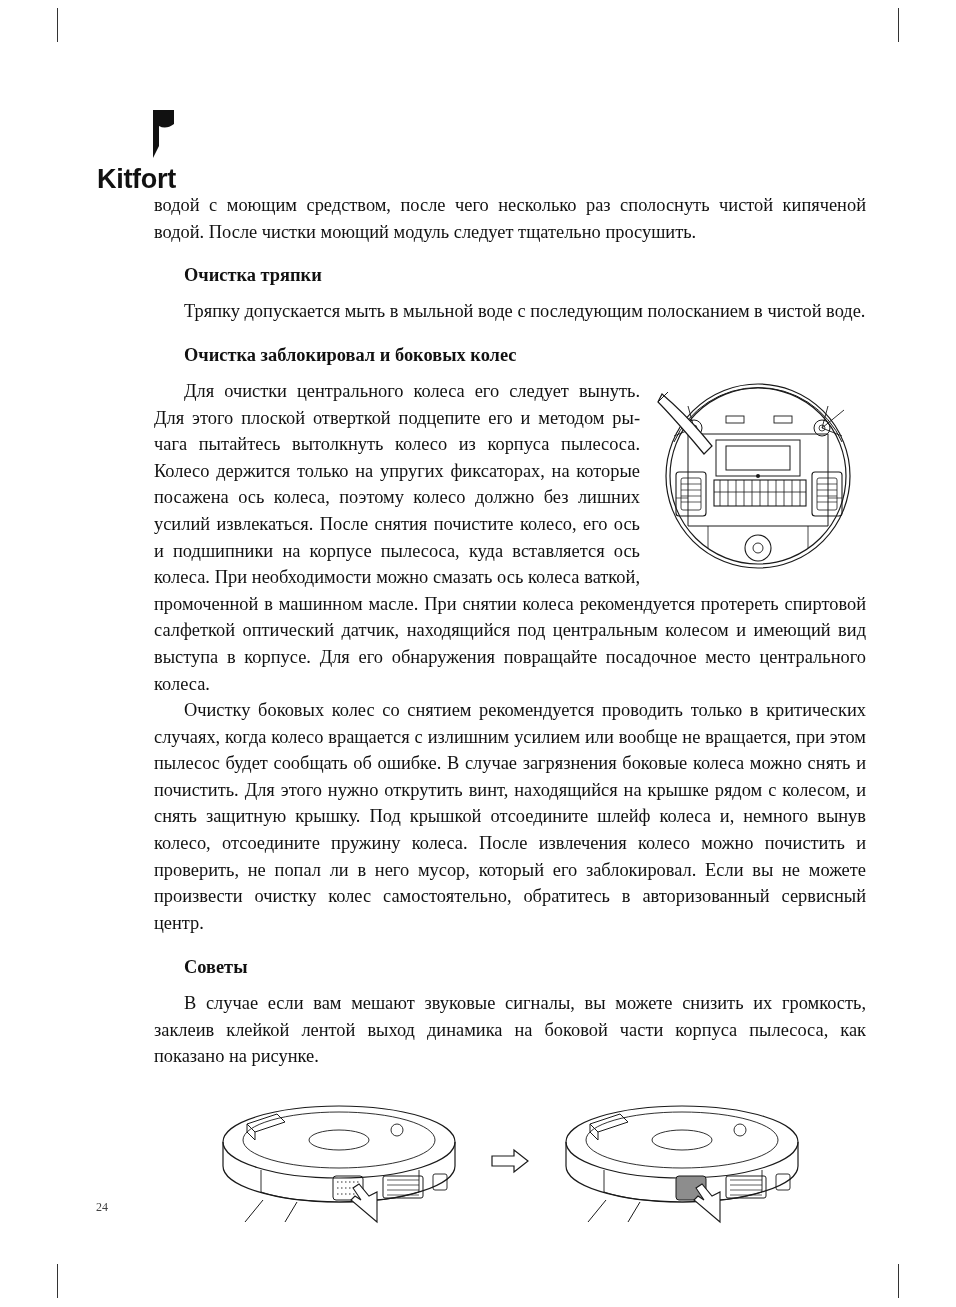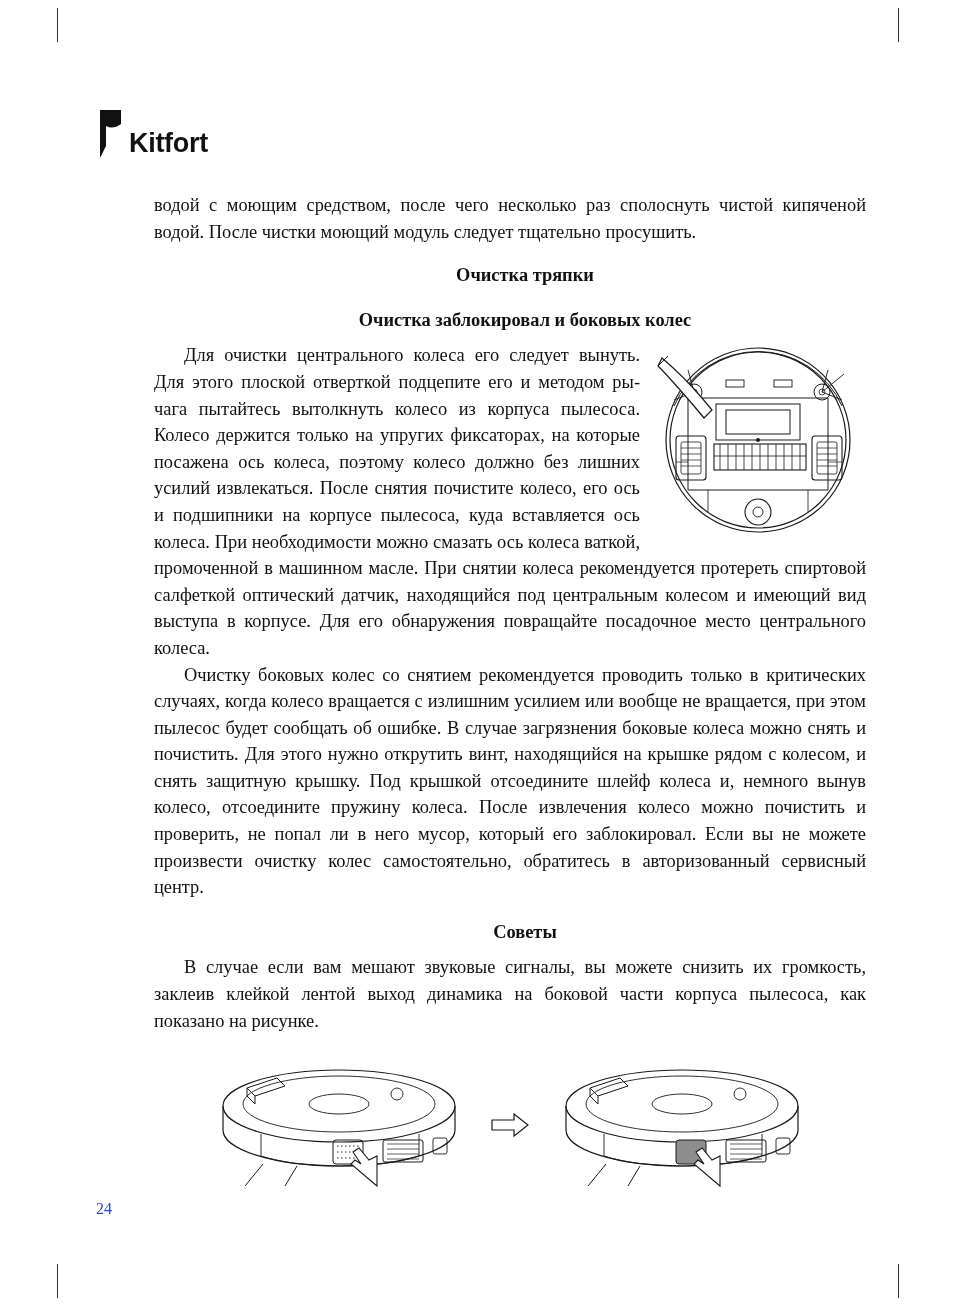--- a/index.html
+++ b/index.html
@@ -29,20 +29,21 @@
   .crop-bl-v { left: 57px;  top: 1264px; }
   .crop-br-v { left: 898px; top: 1264px; }
 
   .logo {
     position: absolute;
     left: 97px;
     top: 108px;
     display: flex;
     align-items: flex-end;
     gap: 6px;
+    flex-direction: column;
   }
   .logo-mark {
     width: 26px;
     height: 52px;
     position: relative;
   }
   .logo-mark svg { display: block; }
   .logo-text {
     font-family: "Liberation Sans", sans-serif;
     font-weight: bold;
@@ -69,21 +70,20 @@
     text-justify: inter-word;
     hyphens: manual;
   }
   p.indent { text-indent: 30px; }
 
   h3 {
     margin: 17px 0 9px 30px;
     font-size: 18.4px;
     line-height: 26.6px;
     font-weight: bold;
-    text-align: center;
   }
   h3.tight { margin-top: 18px; }
 
   
   .float-img {
     float: right;
     width: 212px;
     height: 200px;
     margin: 2px 0 6px 14px;
     shape-margin: 4px;
@@ -97,23 +97,23 @@
     display: flex;
     align-items: center;
     justify-content: center;
     gap: 14px;
   }
 
   .page-number {
     position: absolute;
     left: 96px;
     top: 1200px;
-    font-size: 16px;
+    font-size: 12px;
     font-family: "Liberation Serif", serif;
-    color: #1d4ed8;
+    color: #404040;
   }
 </style>
 </head>
 <body>
 
 <div class="page">
 
   <div class="crop v crop-tl-v"></div>
   <div class="crop v crop-tr-v"></div>
   <div class="crop v crop-bl-v"></div>
@@ -127,20 +127,21 @@
       </svg>
     </span>
     <span class="logo-text">Kitfort</span>
   </div>
 
   <div class="content">
 
     <p>водой с моющим средством, после чего несколько раз сполоснуть чистой кипяче­ной водой. После чистки моющий модуль следует тщательно просушить.</p>
 
     <h3>Очистка тряпки</h3>
+    <p class="indent">Тряпку допускается мыть в мыльной воде с последующим полосканием в чи­стой воде.</p>
 
     <h3 class="tight">Очистка заблокировал и боковых колес</h3>
 
     <div class="clearfix">
       <div class="float-img">
         <svg width="212" height="200" viewBox="0 0 212 200">
           <g fill="none" stroke="#1a1a1a" stroke-width="1.2">
 
             <circle cx="104" cy="96" r="92"></circle>
             <circle cx="104" cy="96" r="88"></circle>

